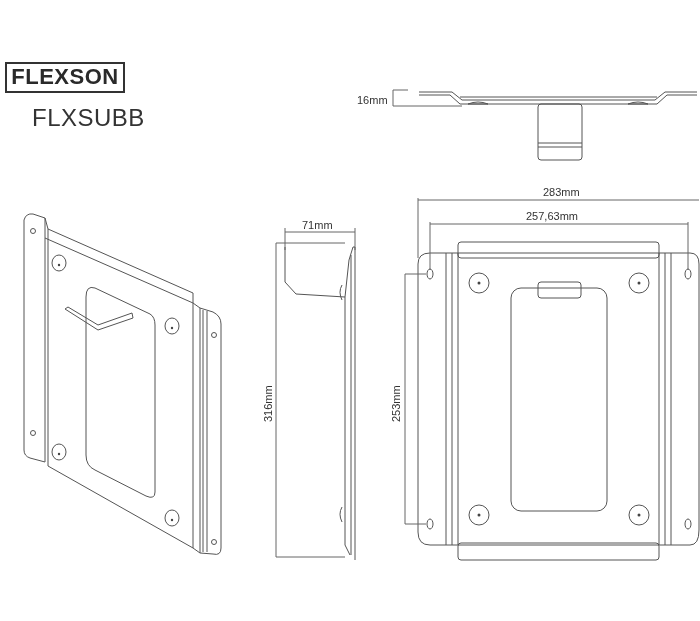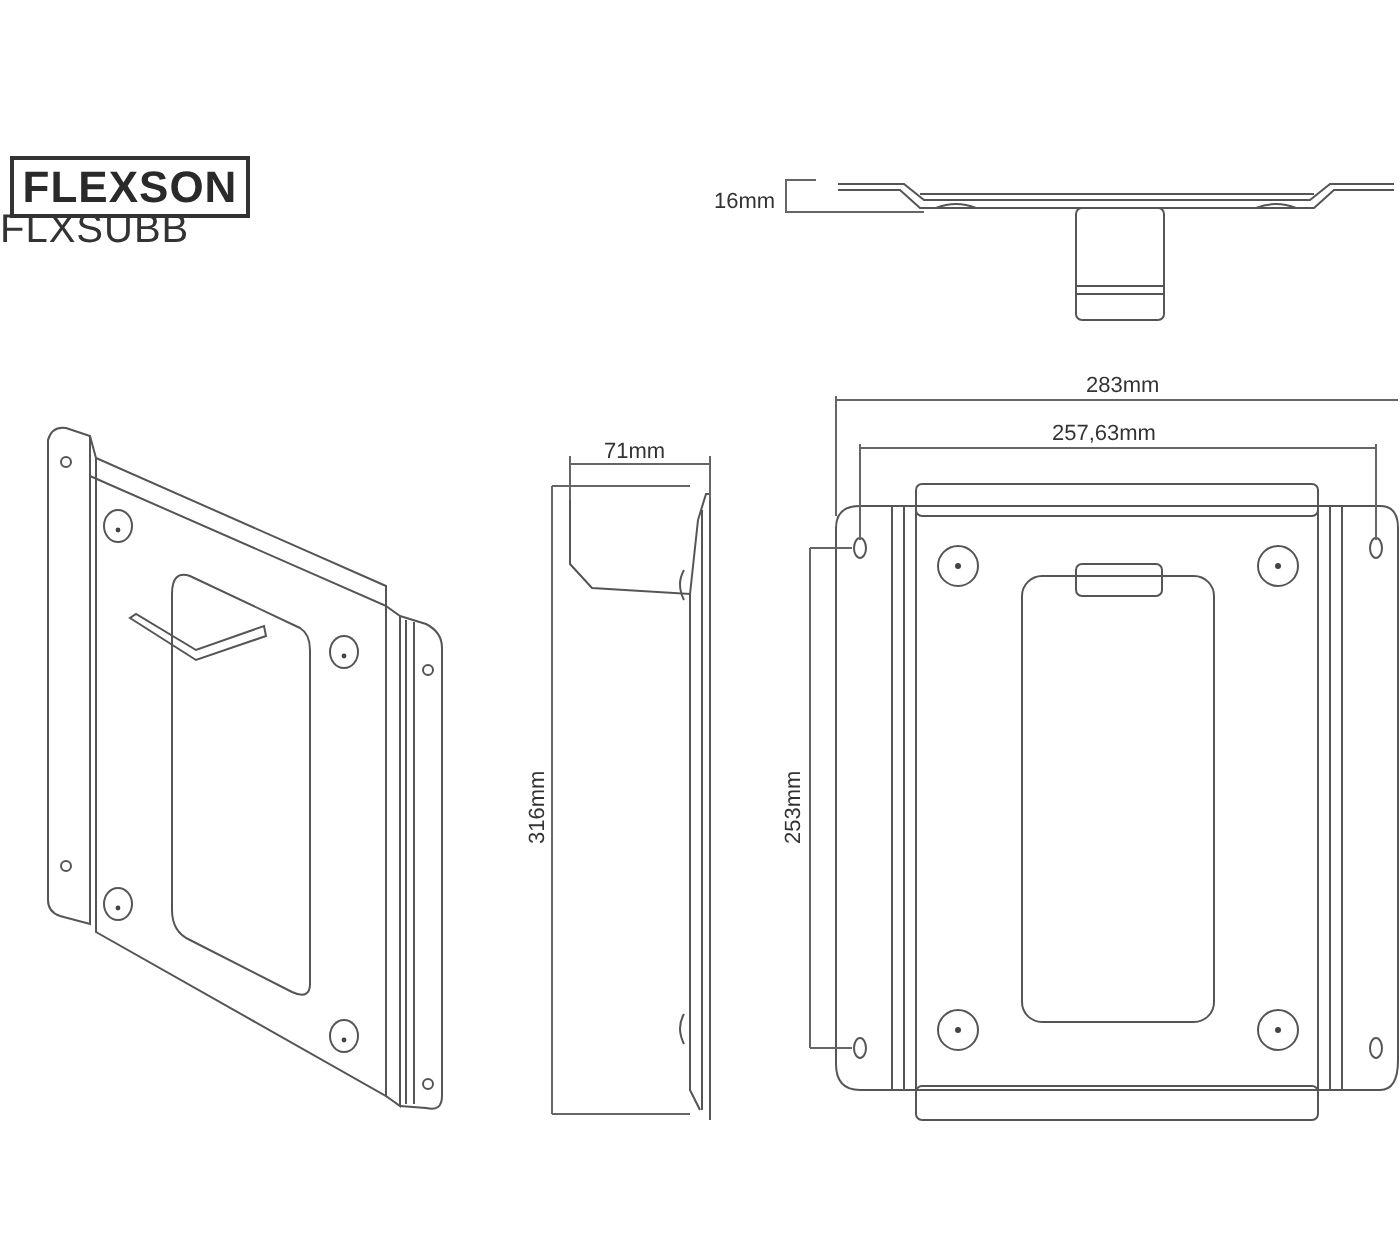--- a/index.html
+++ b/index.html
@@ -1,19 +1,19 @@
 <!DOCTYPE html>
 <html><head>
 <meta charset="utf-8">
 <style>
   html, body { margin:0; padding:0; background:#ffffff; }
   body { width:700px; height:621px; position:relative; overflow:hidden; font-family:"Liberation Sans", sans-serif; }
-  .logo-box { position:absolute; left:5px; top:78px; width:120px; height:31px; border:2.5px solid #333; box-sizing:border-box; display:flex; align-items:center; justify-content:center; }
+  .logo-box { position:absolute; left:5px; top:62px; width:120px; height:31px; border:2.5px solid #333; box-sizing:border-box; display:flex; justify-content:center; }
   .logo-text { font-family:"Liberation Sans", sans-serif; font-weight:bold; font-size:22px; color:#2a2a2a; letter-spacing:0.5px; }
-  .model { position:absolute; left:0; top:104px; font-size:20px; color:#333; letter-spacing:0.5px; }
+  .model { position:absolute; left:32px; top:104px; font-size:24px; color:#333; letter-spacing:0.5px; }
   svg { position:absolute; left:0; top:0; }
   .dim { font-family:"Liberation Sans", sans-serif; font-size:11px; fill:#333; }
 </style>
 </head>
 <body>
 
 <div class="logo-box">
   <span class="logo-text">FLEXSON</span>
 </div>
 <div class="model">FLXSUBB</div>

